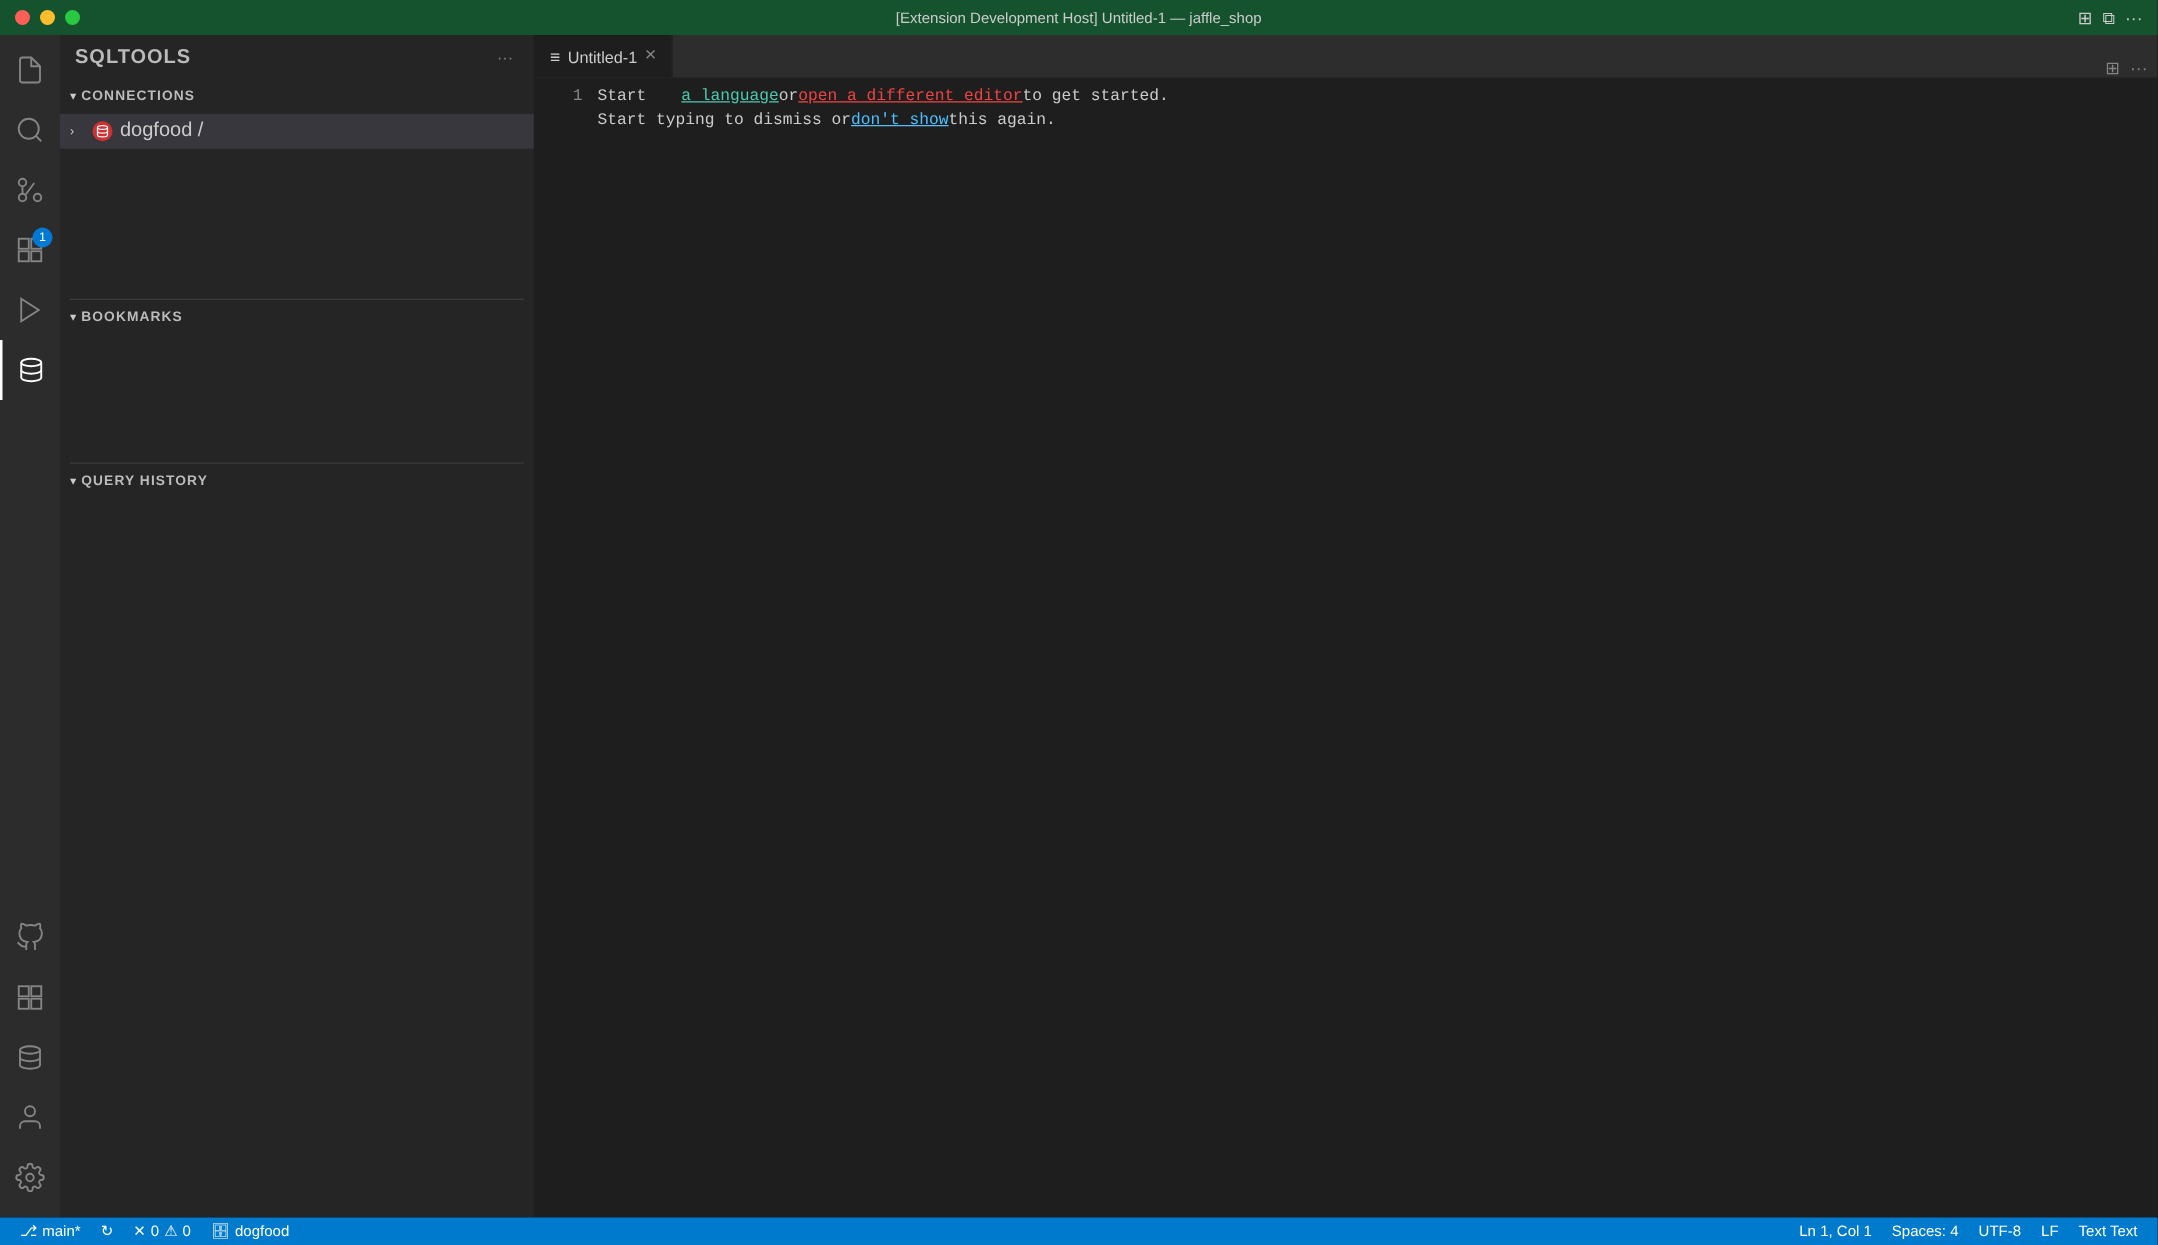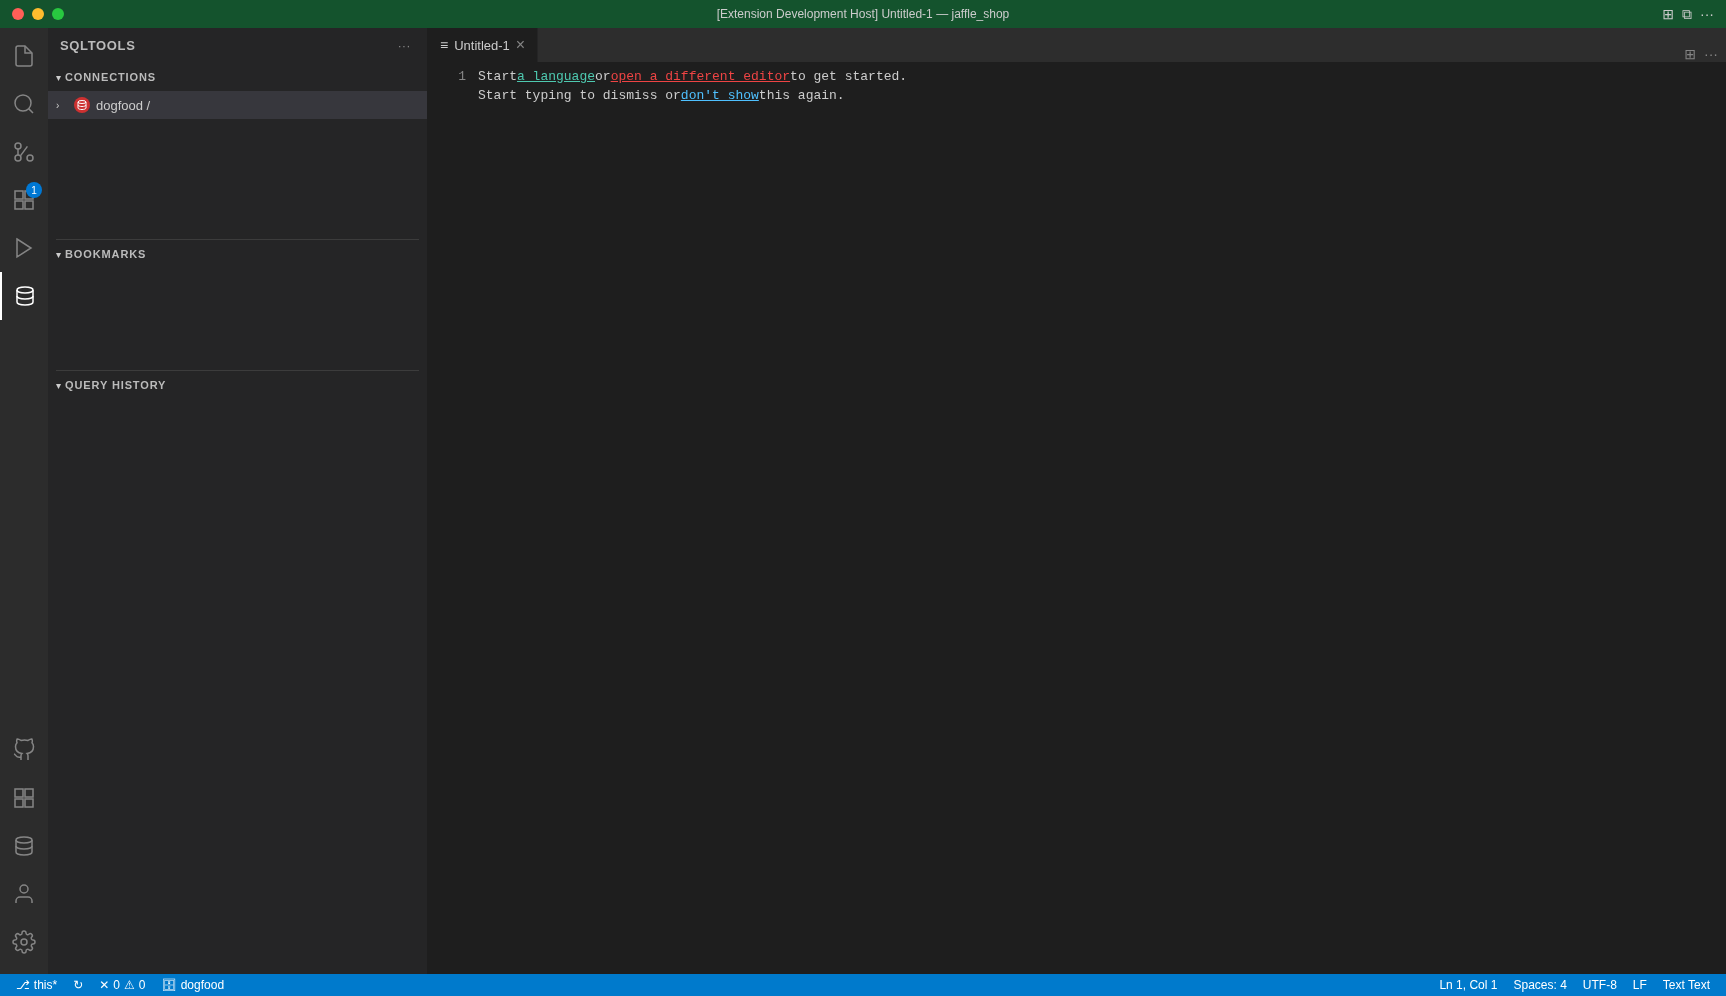--- a/index.html
+++ b/index.html
@@ -115,21 +115,21 @@
     }
     .sidebar-header {
       height: 35px;
       display: flex;
       align-items: center;
       justify-content: space-between;
       padding: 0 12px;
       flex-shrink: 0;
     }
     .sidebar-title {
-      font-size: 13px;
+      font-size: 16px;
       font-weight: 700;
       color: #bbbbbb;
       letter-spacing: 0.05em;
       text-transform: uppercase;
     }
     .sidebar-actions {
       display: flex;
       gap: 4px;
     }
     .sidebar-action-btn {
@@ -196,21 +196,21 @@
       background: #cd3131;
       margin-right: 6px;
       display: flex;
       align-items: center;
       justify-content: center;
       font-size: 9px;
       color: white;
       flex-shrink: 0;
     }
     .connection-name {
-      font-size: 13px;
+      font-size: 16px;
       color: #cccccc;
       flex: 1;
     }
     .connection-actions {
       display: flex;
       gap: 2px;
       opacity: 0;
       position: absolute;
       right: 8px;
     }
@@ -315,21 +315,21 @@
       font-family: 'Menlo', 'Monaco', 'Courier New', monospace;
       font-size: 13px;
       line-height: 19px;
       color: #cccccc;
     }
     .editor-line {
       display: flex;
       flex-wrap: wrap;
       align-items: baseline;
     }
-    .text-link { color: #4ec9b0; text-decoration: underline; cursor: pointer; }
+    .text-link { color: #4ec9b0; text-decoration: underline; cursor: pointer; margin-left: 28px; }
     .text-plain { color: #cccccc; }
 
     
     .status-bar {
       height: 22px;
       background: #007acc;
       display: flex;
       align-items: center;
       padding: 0 8px;
       flex-shrink: 0;
@@ -537,21 +537,21 @@
         </div>
       </div>
     </div>
   </div>
 </div>
 
 <div class="status-bar">
   <div class="status-left">
     <div class="status-item">
       <span style="font-size:12px;">⎇</span>
-      <span>this*</span>
+      <span>main*</span>
     </div>
     <div class="status-item">
       <span>↻</span>
     </div>
     <div class="status-item">
       <span>✕</span>
       <span>0</span>
       <span>⚠</span>
       <span>0</span>
     </div>

